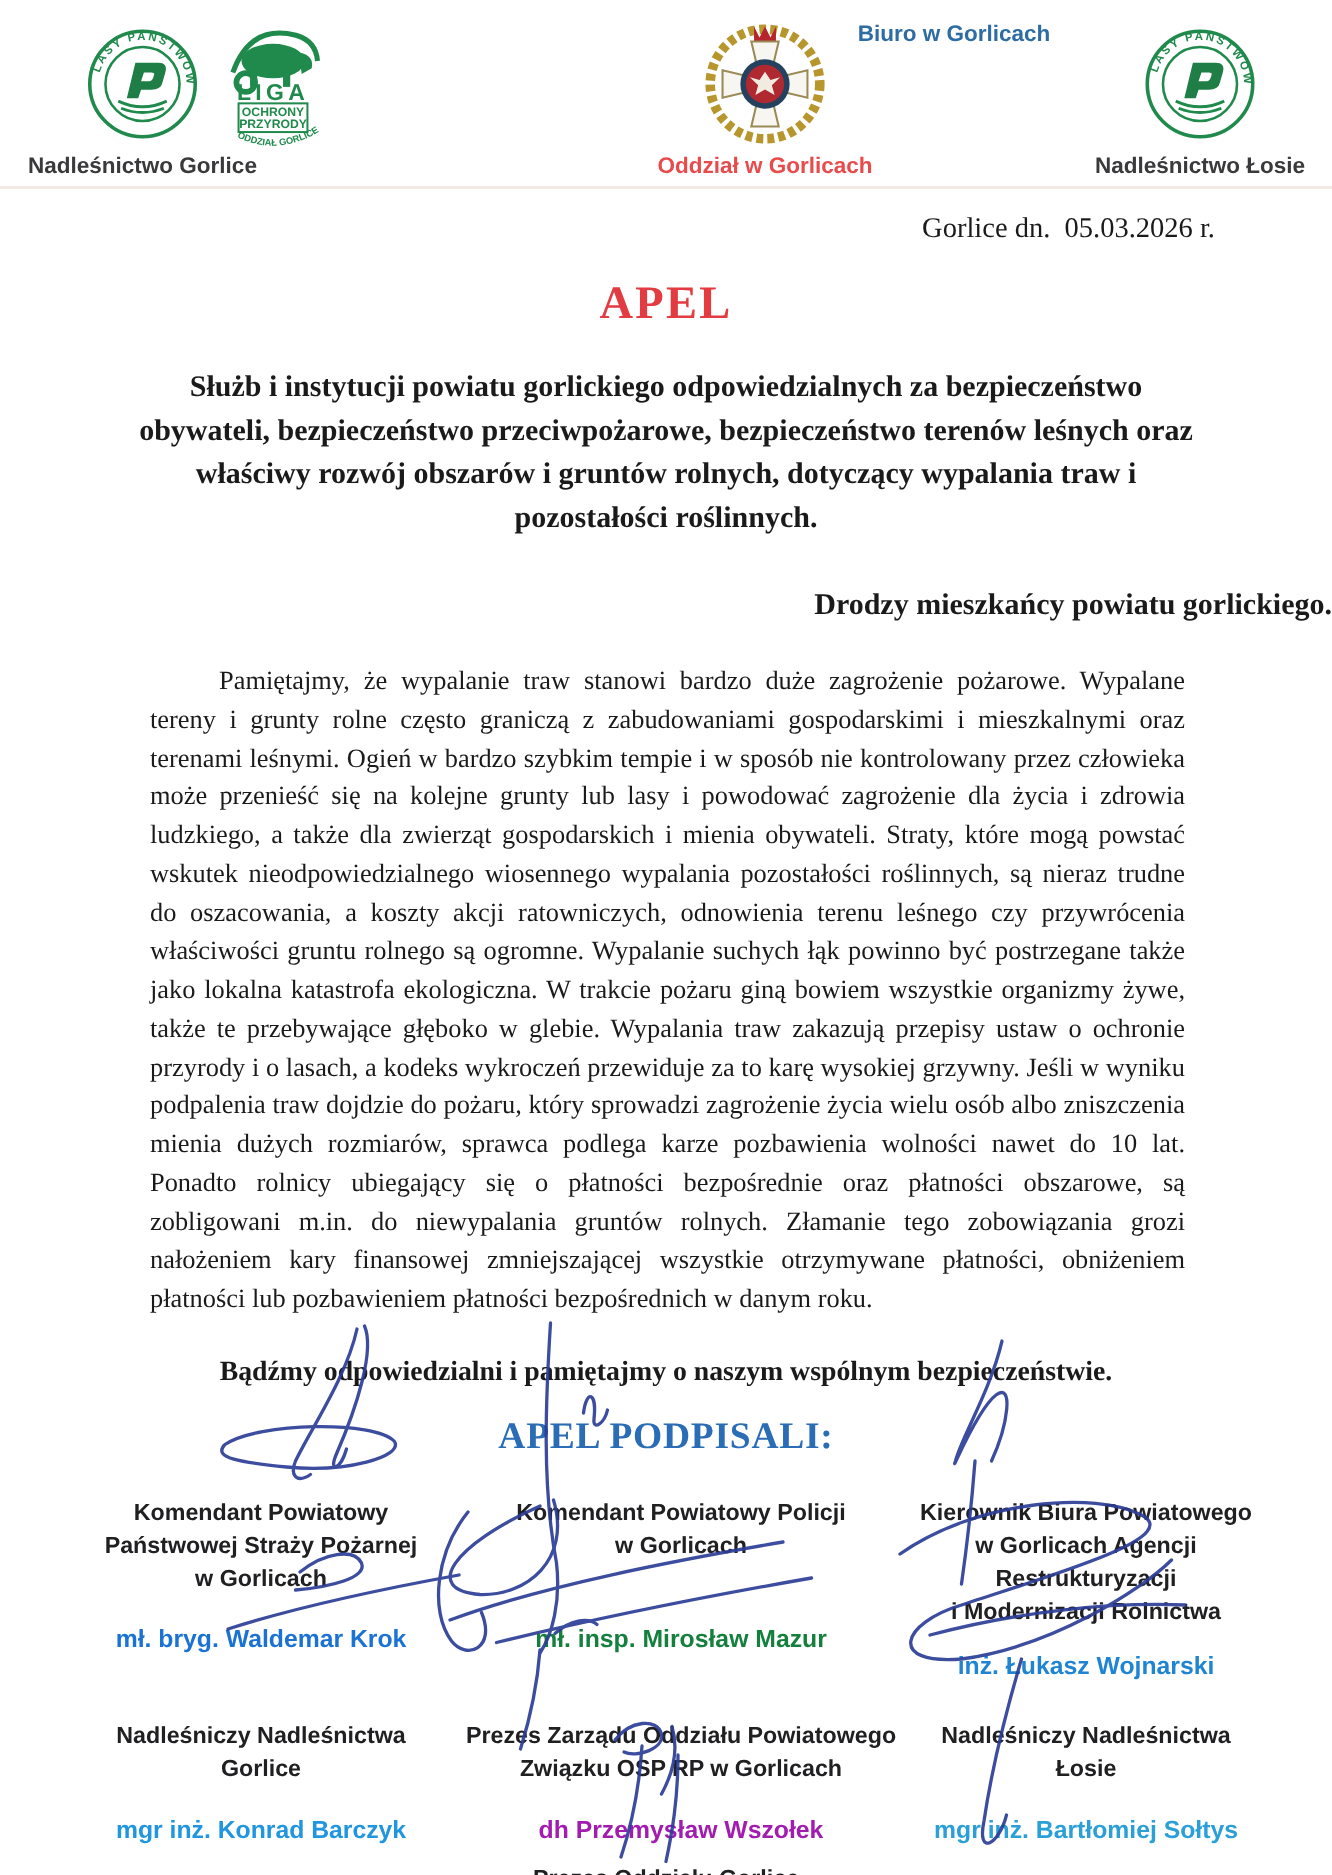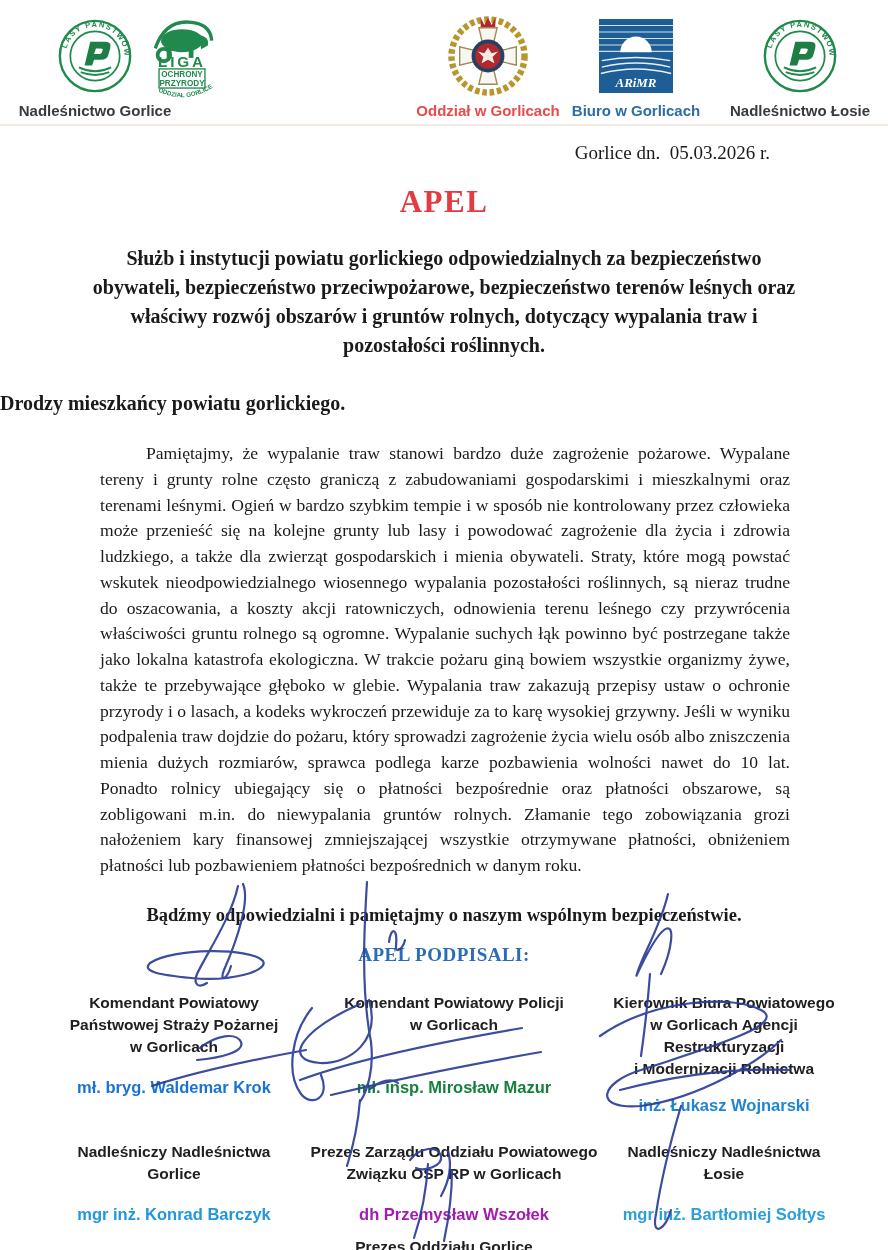--- a/index.html
+++ b/index.html
@@ -10,39 +10,39 @@
   
   .header{position:relative;height:124px;border-bottom:2px solid #f3e9e5;}
   .logo-cell{position:absolute;top:12px;text-align:center;}
   .logo-box{height:88px;display:flex;align-items:center;justify-content:center;}
   .logo-label{
     font-family:"Liberation Sans", sans-serif;font-weight:bold;font-size:15px;
     margin-top:2px;white-space:nowrap;color:#3a3a3c;
   }
   
   .date-line{
-    margin-top:16px;text-align:right;padding-right:118px;
+    margin-top:16px;text-align:right;padding-right:78px;
     font-size:19px;white-space:pre;
   }
   .doc-title{
     margin-top:20px;text-align:center;font-size:31px;font-weight:bold;
     letter-spacing:1.5px;
   }
   .doc-subtitle{
     width:712px;margin:24px auto 0;text-align:center;
     font-size:20px;font-weight:bold;line-height:1.45;
   }
-  .greeting{margin-top:32px;text-align:left;font-size:20px;font-weight:bold;}
+  .greeting{margin-top:32px;text-align:right;font-size:20px;font-weight:bold;}
   .body-text{
     margin:26px 98px 0 100px;font-size:17.6px;line-height:1.465;
     text-align:justify;text-indent:46px;
   }
   .closing{margin-top:26px;text-align:center;font-size:18.5px;font-weight:bold;}
   .signed-heading{
-    margin-top:18px;text-align:center;font-size:19px;font-weight:bold;
+    margin-top:18px;text-align:center;font-size:25px;font-weight:bold;
     letter-spacing:.5px;
   }
   
   .sig-grid{
     margin-top:26px;padding:0 44px;display:grid;
     grid-template-columns:260px 300px 240px;column-gap:0;row-gap:26px;
   }
   .sig-cell{display:flex;flex-direction:column;align-items:center;text-align:center;}
   .sig-title{
     font-family:"Liberation Sans", sans-serif;font-weight:bold;font-size:15.5px;
@@ -100,57 +100,38 @@
           </defs>
         <text font-size="6.5" font-weight="bold" fill="#1f8a4c" font-family="Liberation Sans, sans-serif">
           <textPath href="#ligaArc" startOffset="14%">ODDZIAŁ GORLICE</textPath>
         </text>
       </svg>
     </div>
   </div>
 
 
 
-  <div class="logo-cell" style="left:414px;width:148px;">
+  <div class="logo-cell" style="left:436px;width:148px;">
     <div class="logo-box">
       <svg width="84" height="84" viewBox="0 0 92 92">
         <circle cx="46" cy="46" r="40" fill="none" stroke="#b8962e" stroke-width="7" stroke-dasharray="5 3"></circle>
         <path d="M38,4 L42,12 L46,4 L50,12 L54,4 L54,15 L38,15 Z" fill="#b5252c"></path>
         <path d="M36,15 L56,15 L52,32 L40,32 Z" fill="#f7f6f1" stroke="#9a8a55" stroke-width="1.5"></path>
         <path d="M36,77 L56,77 L52,60 L40,60 Z" fill="#f7f6f1" stroke="#9a8a55" stroke-width="1.5"></path>
         <path d="M15,36 L15,56 L32,52 L32,40 Z" fill="#f7f6f1" stroke="#9a8a55" stroke-width="1.5"></path>
         <path d="M77,36 L77,56 L60,52 L60,40 Z" fill="#f7f6f1" stroke="#9a8a55" stroke-width="1.5"></path>
         <circle cx="46" cy="46" r="18" fill="#24425f"></circle>
         <circle cx="46" cy="46" r="14" fill="#b02830"></circle>
         <path d="M46,37 L50,43 L57,41 L51,47 L53,54 L46,50 L39,54 L41,47 L35,41 L42,43 Z" fill="#f2ece0"></path>
       </svg>
     </div>
     <div class="logo-label" style="color: rgb(232, 75, 75);">Oddział w Gorlicach</div>
   </div>
 
   <div class="logo-cell" style="left:570px;width:132px;">
-    <div class="logo-box">
-      <svg width="74" height="74" viewBox="0 0 80 80">
-        <rect width="80" height="80" fill="#1d5e96"></rect>
-        <g stroke="#ffffff" stroke-width="1.1" opacity="0.8">
-          <line x1="0" y1="7" x2="80" y2="7"></line>
-            <line x1="0" y1="14" x2="80" y2="14"></line>
-          <line x1="0" y1="21" x2="80" y2="21"></line>
-            <line x1="0" y1="28" x2="80" y2="28"></line>
-          <line x1="0" y1="35" x2="80" y2="35"></line>
-        </g>
-        <path d="M23,36 A17,17 0 0 1 57,36 Z" fill="#ffffff"></path>
-        <g stroke="#ffffff" stroke-width="1.6" fill="none" opacity="0.9">
-          <path d="M3,45 Q40,38 77,45"></path>
-          <path d="M3,52 Q40,43 77,52"></path>
-          <path d="M2,59 Q40,49 78,59"></path>
-        </g>
-        <text x="40" y="73" text-anchor="middle" font-size="14" font-weight="bold" font-style="italic" fill="#ffffff" font-family="Liberation Serif, serif">ARiMR</text>
-      </svg>
-    </div>
     <div class="logo-label" style="color: rgb(46, 109, 164);">Biuro w Gorlicach</div>
   </div>
 
   <div class="logo-cell" style="left:718px;width:164px;">
     <div class="logo-box">
       <svg width="76" height="76" viewBox="0 0 80 80">
         <circle cx="40" cy="40" r="37" fill="#fff" stroke="#1f8a4c" stroke-width="2.5"></circle>
         <circle cx="40" cy="40" r="26" fill="#fff" stroke="#1f8a4c" stroke-width="1.8"></circle>
         <defs>
             <path id="lpArc2" d="M 9,40 A 31,31 0 0 1 71,40"></path>

